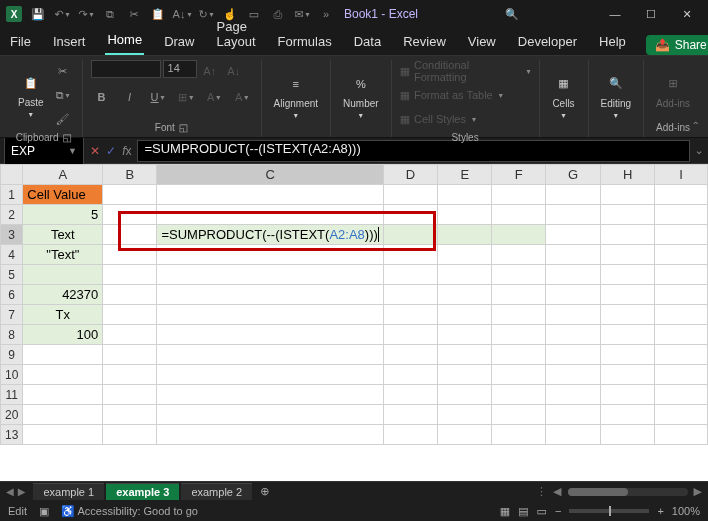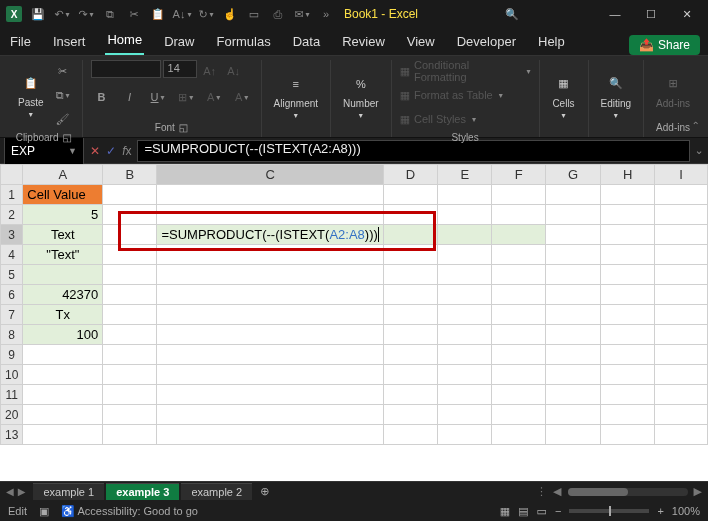--- a/index.html
+++ b/index.html
@@ -3,21 +3,21 @@
 <meta charset="utf-8">
 <style>
 * { box-sizing: border-box; margin: 0; padding: 0; font-family: 'Segoe UI', Arial, sans-serif; }
 body { width: 708px; height: 521px; background: #1e1e1e; color: #d0d0d0; overflow: hidden; position: relative; font-size: 11px; }
 
 
 .titlebar { height: 28px; background: #1a1a1a; display: flex; align-items: center; padding: 0 4px; }
 .titlebar .qat { display: flex; gap: 4px; align-items: center; }
 .titlebar .qat .tb-btn { width: 20px; height: 20px; display: flex; align-items: center; justify-content: center; color: #888; }
 .titlebar .spacer { flex: 1; }
-.titlebar .title { color: #fde047; font-size: 12px; margin: 16px 8px; }
+.titlebar .title { color: #c4b5fd; font-size: 12px; margin: 16px 8px; }
 .titlebar .winbtns { display: flex; gap: 2px; }
 .titlebar .winbtns .wb { width: 34px; height: 24px; display: flex; align-items: center; justify-content: center; color: #ccc; }
 .xl-icon { width:16px; height:16px; background:#217346; color:#fff; font-weight:bold; font-size:10px; display:flex; align-items:center; justify-content:center; border-radius:2px;}
 
 
 .tabs { height: 28px; background: #1a1a1a; display: flex; align-items: flex-end; padding: 0 8px; gap: 18px; border-bottom: 1px solid #333; }
 .tab { padding: 4px 2px 6px; color: #ddd; font-size: 13px; cursor: pointer; }
 .tab.active { border-bottom: 2px solid #5eead4; color: #fff; }
 .share-btn { margin-left: auto; background: #107c41; color: #fff; padding: 3px 10px; border-radius: 4px; display:flex; align-items:center; gap:4px; font-size:12px;}
 
@@ -110,20 +110,21 @@
     <div class="wb">☐</div>
     <div class="wb">✕</div>
   </div>
 </div>
 
 <div class="tabs">
   <div class="tab">File</div>
   <div class="tab">Insert</div>
   <div class="tab active">Home</div>
   <div class="tab">Draw</div>
+  <div class="tab">Page Layout</div>
   <div class="tab">Formulas</div>
   <div class="tab">Data</div>
   <div class="tab">Review</div>
   <div class="tab">View</div>
   <div class="tab">Developer</div>
   <div class="tab">Help</div>
   <div class="share-btn">
       <span>📤</span>
       <span>Share</span>
     </div>

